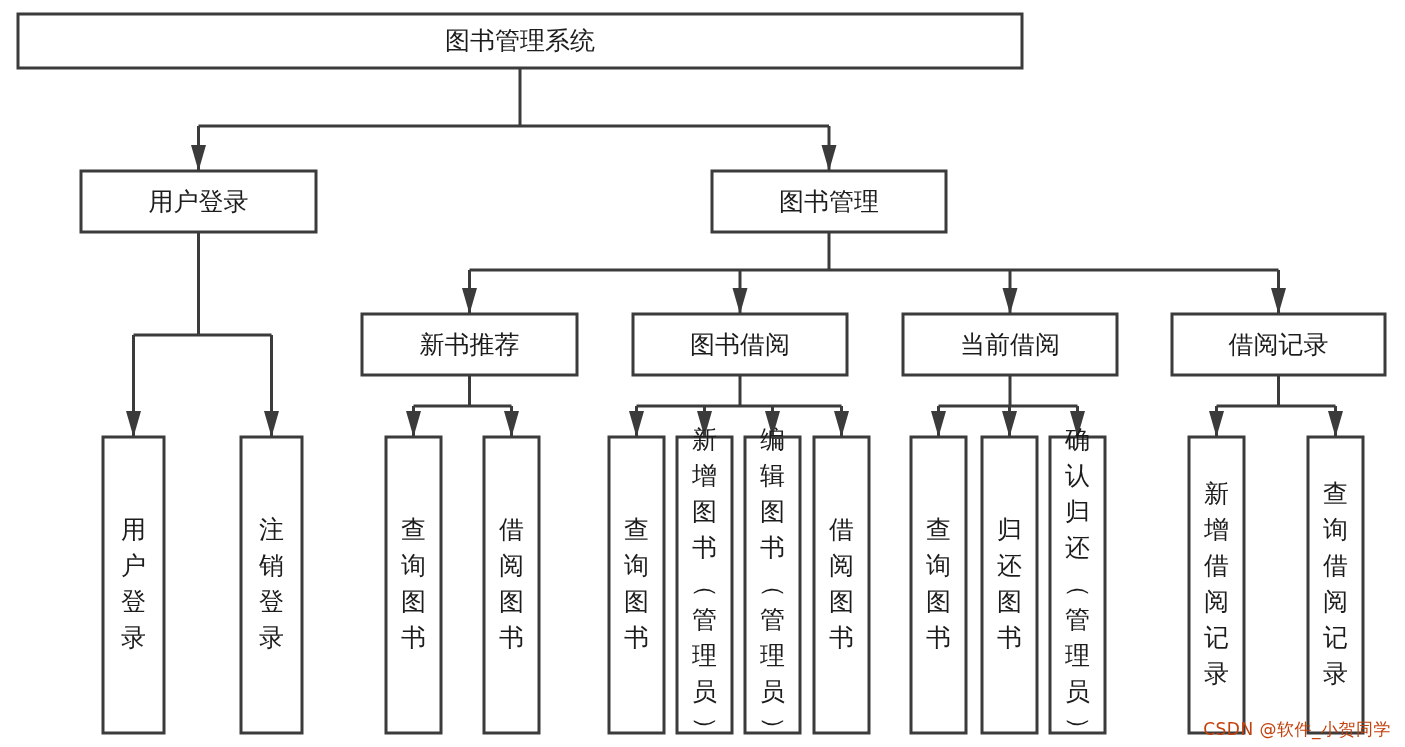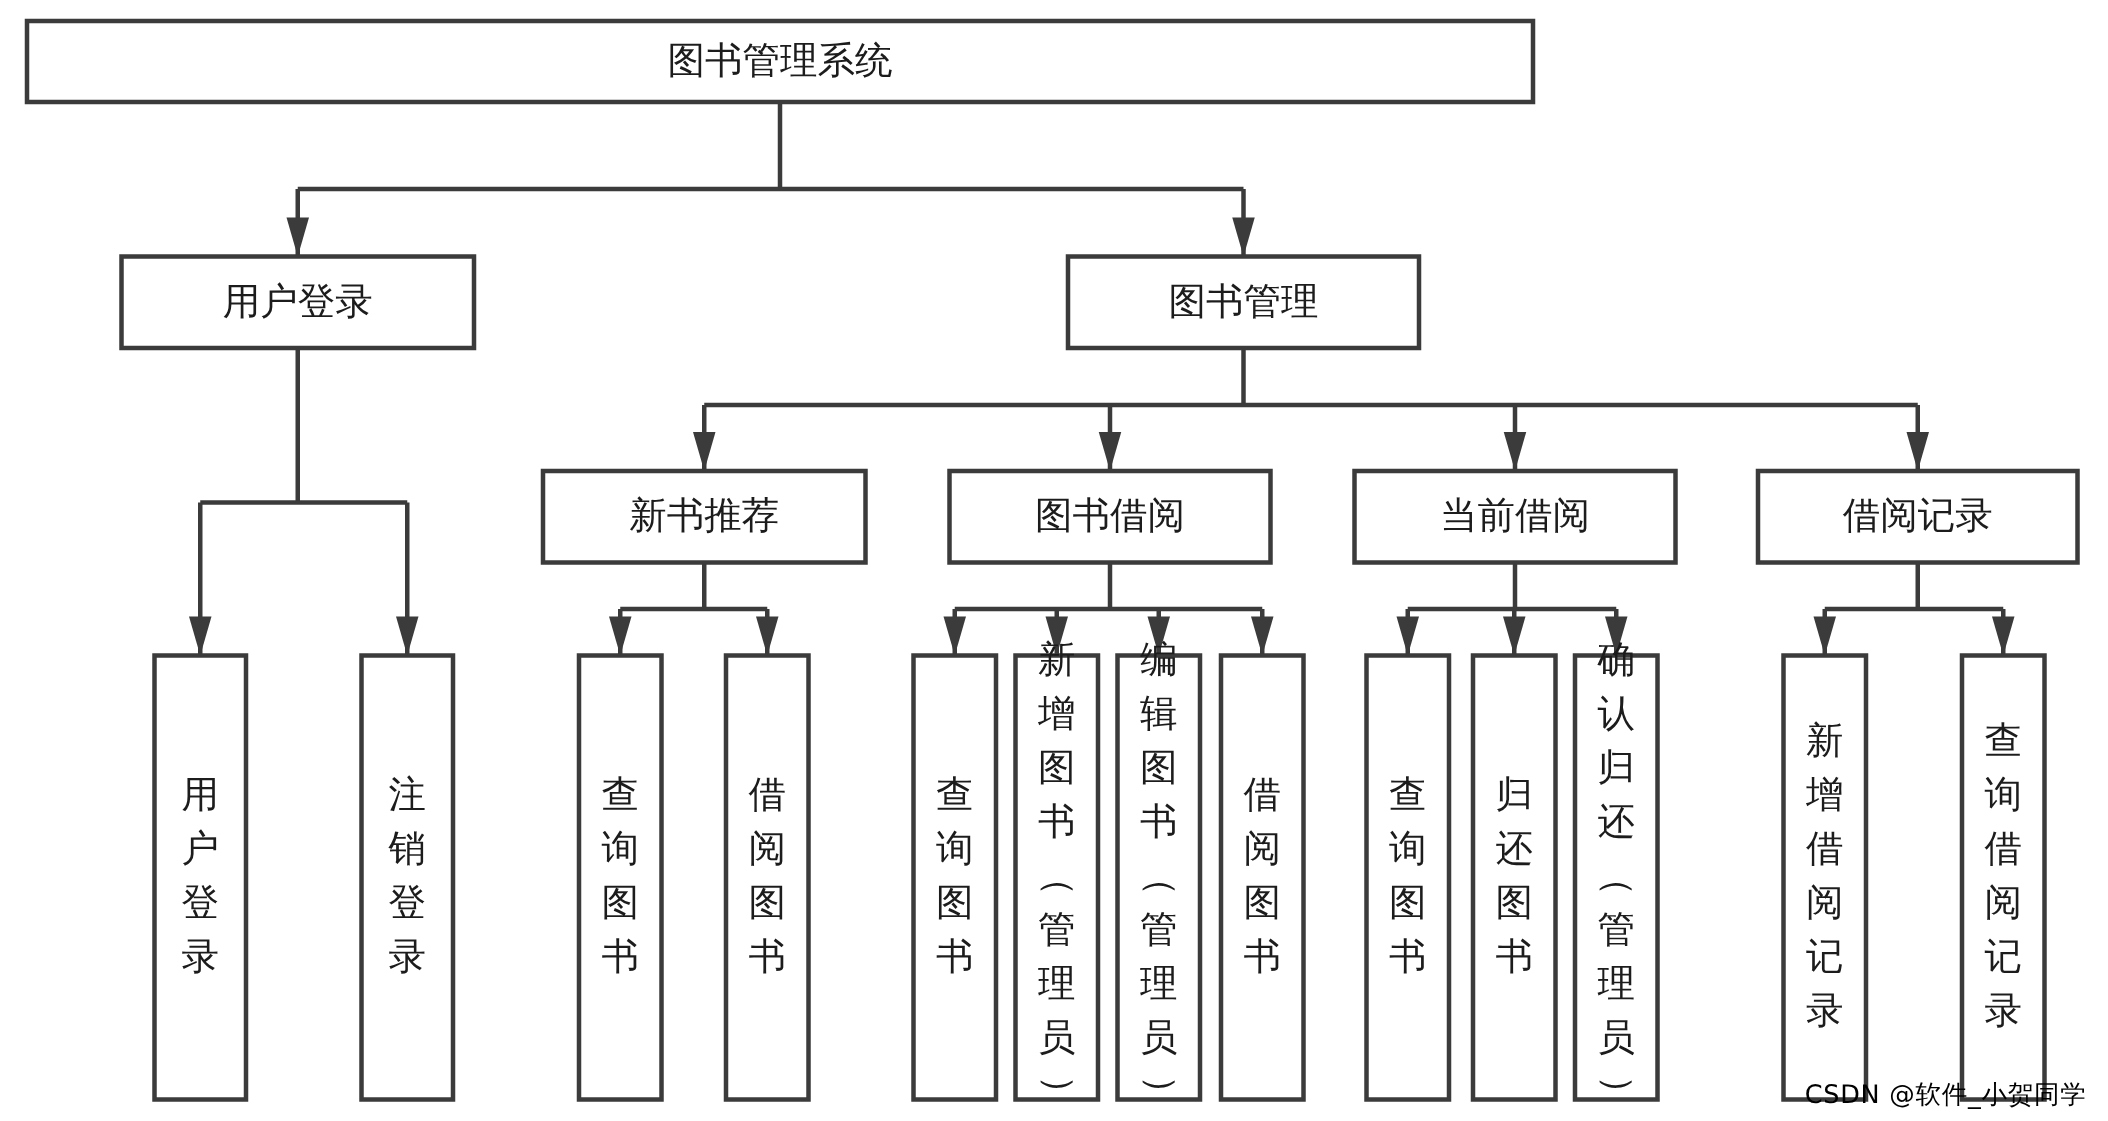--- a/index.html
+++ b/index.html
@@ -16,21 +16,21 @@
     fill:#1c1c1c;
     font-family:"DejaVu Sans","Liberation Sans",sans-serif;
     text-anchor:middle;
     dominant-baseline:middle;
   }
   .label-h{font-size:25px;}
   .label-v{font-size:25px;}
   .watermark{
     position:absolute;right:14px;bottom:6px;
     font-family:"DejaVu Sans","Liberation Sans",sans-serif;
-    font-size:17px;color:#000000;letter-spacing:.5px;white-space:nowrap;
+    font-size:17px;color:#c2410c;letter-spacing:.5px;white-space:nowrap;
     user-select:none;
   }
 </style>
 </head>
 <body>
 
 <div id="diagram-root">
 
   <svg id="diagram-svg" viewBox="0 0 1405 747" xmlns="http://www.w3.org/2000/svg">
 

